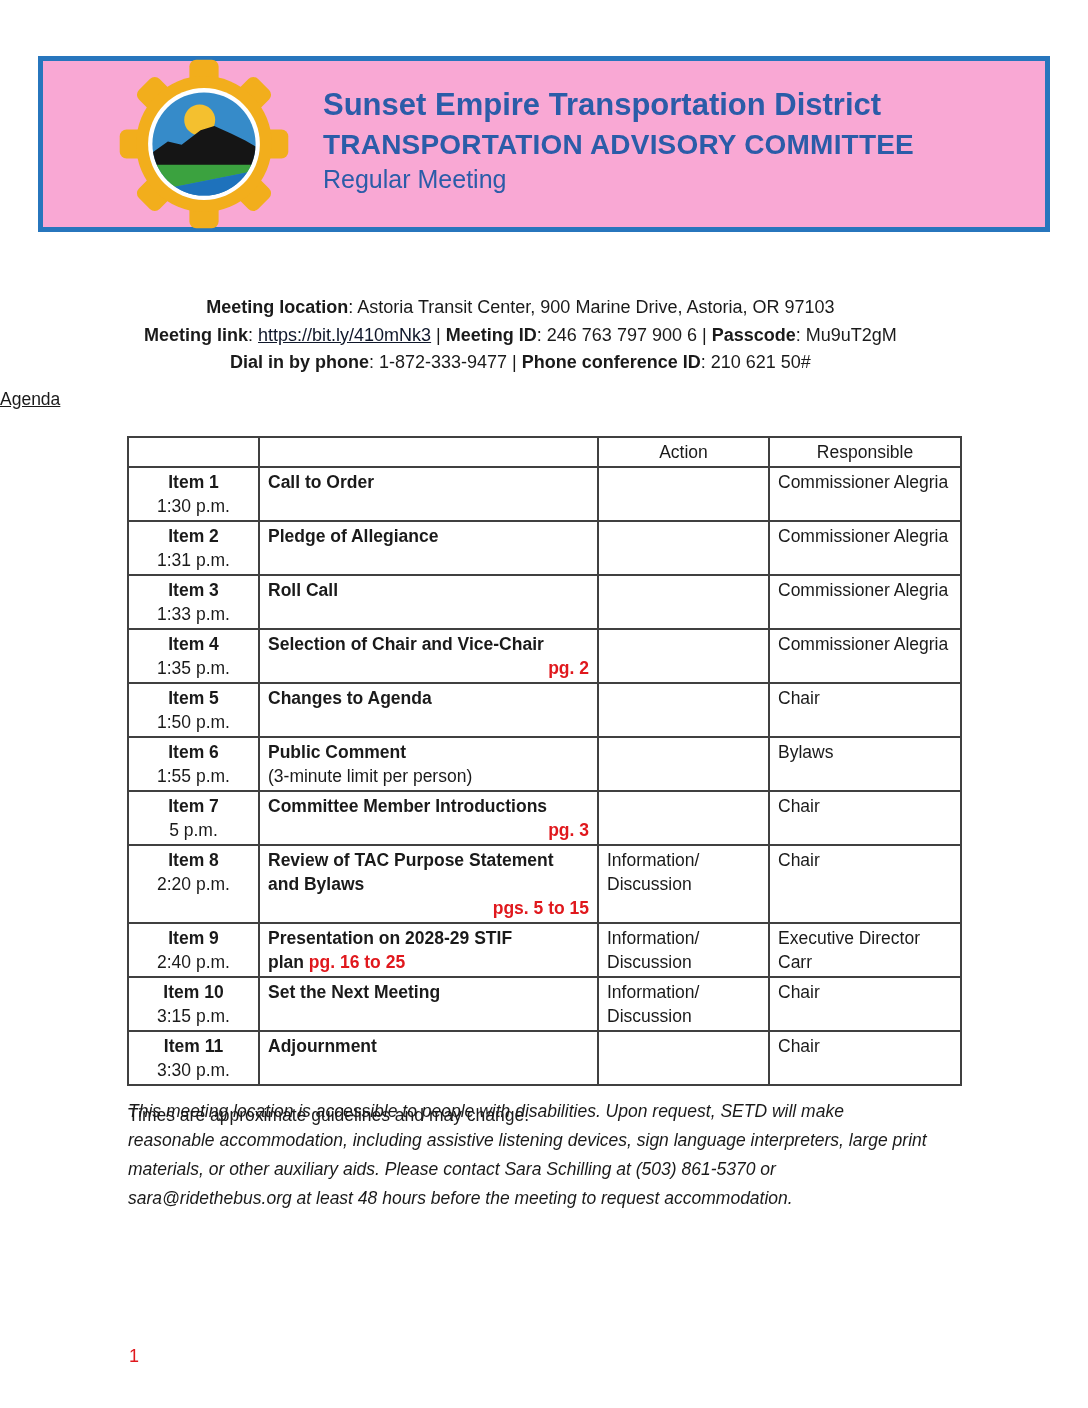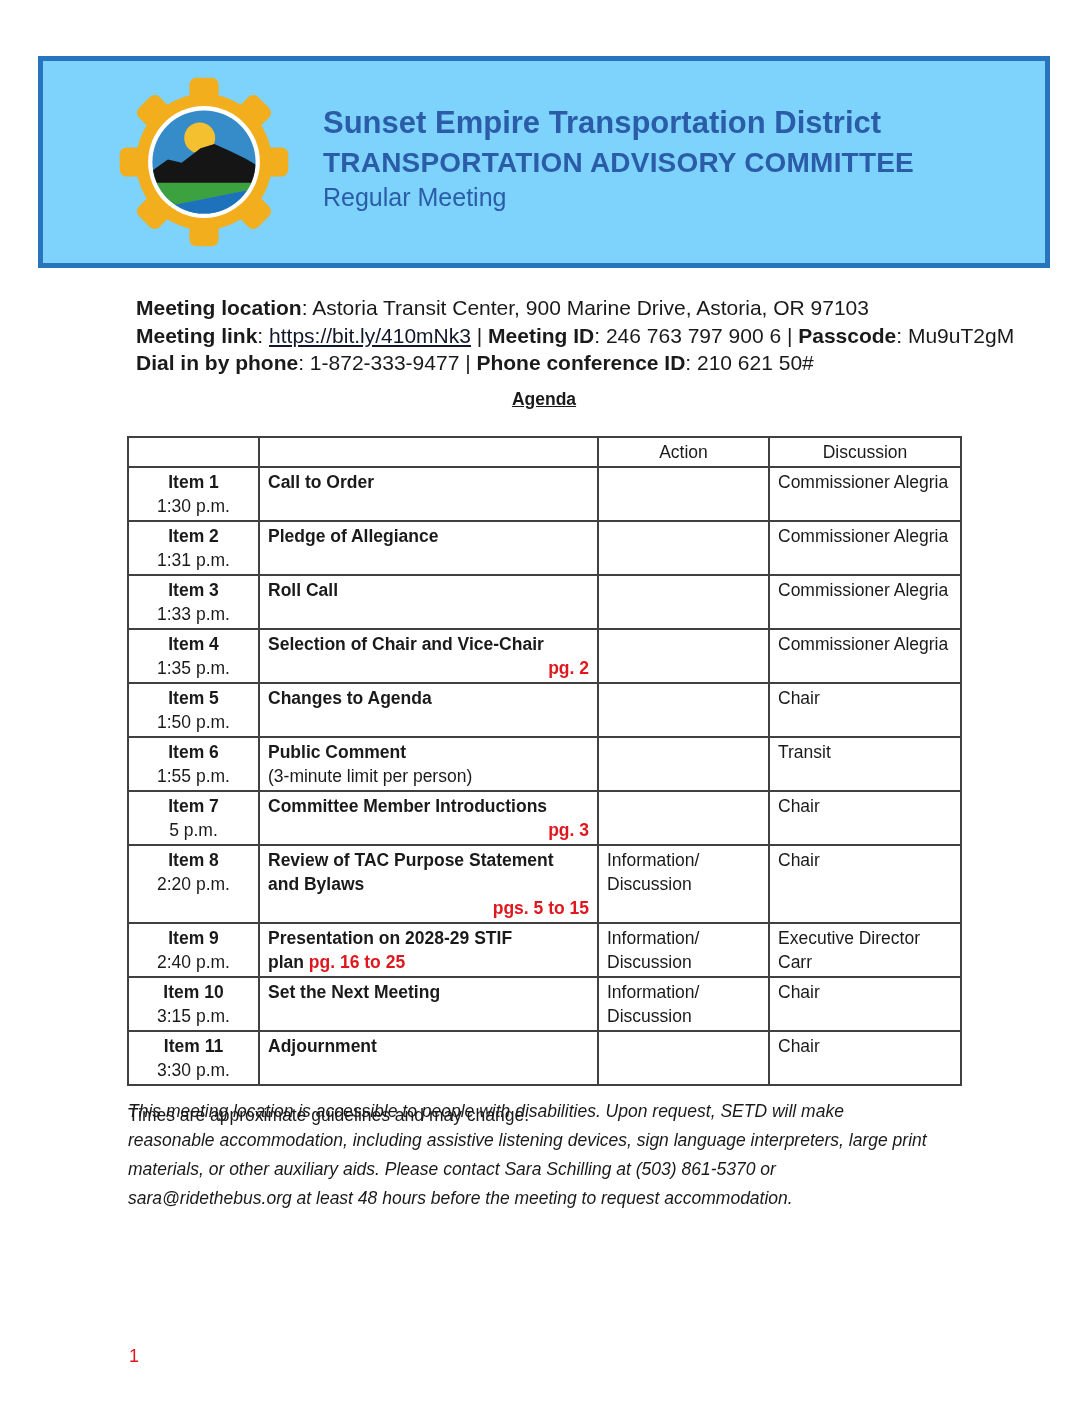--- a/index.html
+++ b/index.html
@@ -3,40 +3,40 @@
 <meta charset="utf-8">
 <style>
   html,body { margin:0; padding:0; background:#fff; }
   .page {
     position:relative; width:1088px; height:1408px; background:#ffffff;
     font-family:"Liberation Sans", sans-serif; color:#1a1a1a; overflow:hidden;
   }
 
   
   .header-box {
-    position:absolute; left:38px; top:56px; width:1012px; height:212px;
+    position:absolute; left:38px; top:56px; width:1012px; height:176px;
     border:5px solid #2776bd; box-sizing:border-box;
-    display:flex; align-items:center; background:#7dd3fc;
+    display:flex; align-items:center; background:#f9a8d4;
   }
   .logo-wrap { margin-left:75px; width:172px; height:172px; flex:0 0 auto; }
   .header-text { margin-left:33px; color:#2b5ca8; }
   .org-name   { font-size:31px; font-weight:bold; margin:0 0 8px 0; line-height:1.05; }
   .committee  { font-size:28px; font-weight:bold; margin:0 0 7px 0; line-height:1.05; letter-spacing:0.2px; }
   .mtype      { font-size:25px; margin:0 0 6px 0; line-height:1.05; }
   .mdate      { font-size:25px; margin:0; line-height:1.05; }
 
   
-  .meeting-info { position:absolute; left:136px; top:294px; font-size:21px; line-height:27.5px; }
+  .meeting-info { position:absolute; left:144px; top:294px; font-size:18px; line-height:27.5px;text-align:center; }
   .b { font-weight:bold; }
   .link { color:#0f172a; text-decoration:underline; cursor:pointer; }
 
   
   .agenda-heading {
-    position:absolute; left:0; top:389px; width:1088px; text-align:center;
-    font-size:17.5px; font-weight:bold; text-decoration:underline;
+    position:absolute; left:0; top:389px; width:1088px; text-align:left;
+    font-size:17.5px; font-weight:normal; text-decoration:underline;
   }
 
   
   table.agenda {
     position:absolute; left:127px; top:436px; width:833px;
     border-collapse:collapse; table-layout:fixed;
     font-size:17.5px; line-height:24px;
   }
   table.agenda td { border:2px solid #404040; vertical-align:top; padding:2px 8px; overflow:hidden; }
   tr.hdr  { height:29px;padding-left:12px; }
@@ -114,21 +114,21 @@
         <col style="width:339px">
         <col style="width:171px">
         <col style="width:192px">
       </colgroup>
 
     <tbody>
         <tr class="hdr">
       <td class="c1"></td>
       <td></td>
       <td class="hd">Action</td>
-      <td class="hd">Discussion</td>
+      <td class="hd">Responsible</td>
     </tr>
 
     <tr class="std">
       <td class="c1">
             <span class="b blk">Item 1</span>
             <span class="blk">1:30 p.m.</span>
           </td>
       <td>
             <span class="b blk">Call to Order</span>
           </td>
@@ -188,21 +188,21 @@
     <tr class="std">
       <td class="c1">
             <span class="b blk">Item 6</span>
             <span class="blk">1:55 p.m.</span>
           </td>
       <td>
             <span class="b blk">Public Comment</span>
             <span class="blk">(3-minute limit per person)</span>
           </td>
       <td><span></span></td>
-      <td><span>Transit</span></td>
+      <td><span>Bylaws</span></td>
     </tr>
 
     <tr class="std">
       <td class="c1">
             <span class="b blk">Item 7</span>
             <span class="blk">5 p.m.</span>
           </td>
       <td>
             <span class="b blk">Committee Member Introductions</span>
             <span class="red blk">pg. 3</span>

